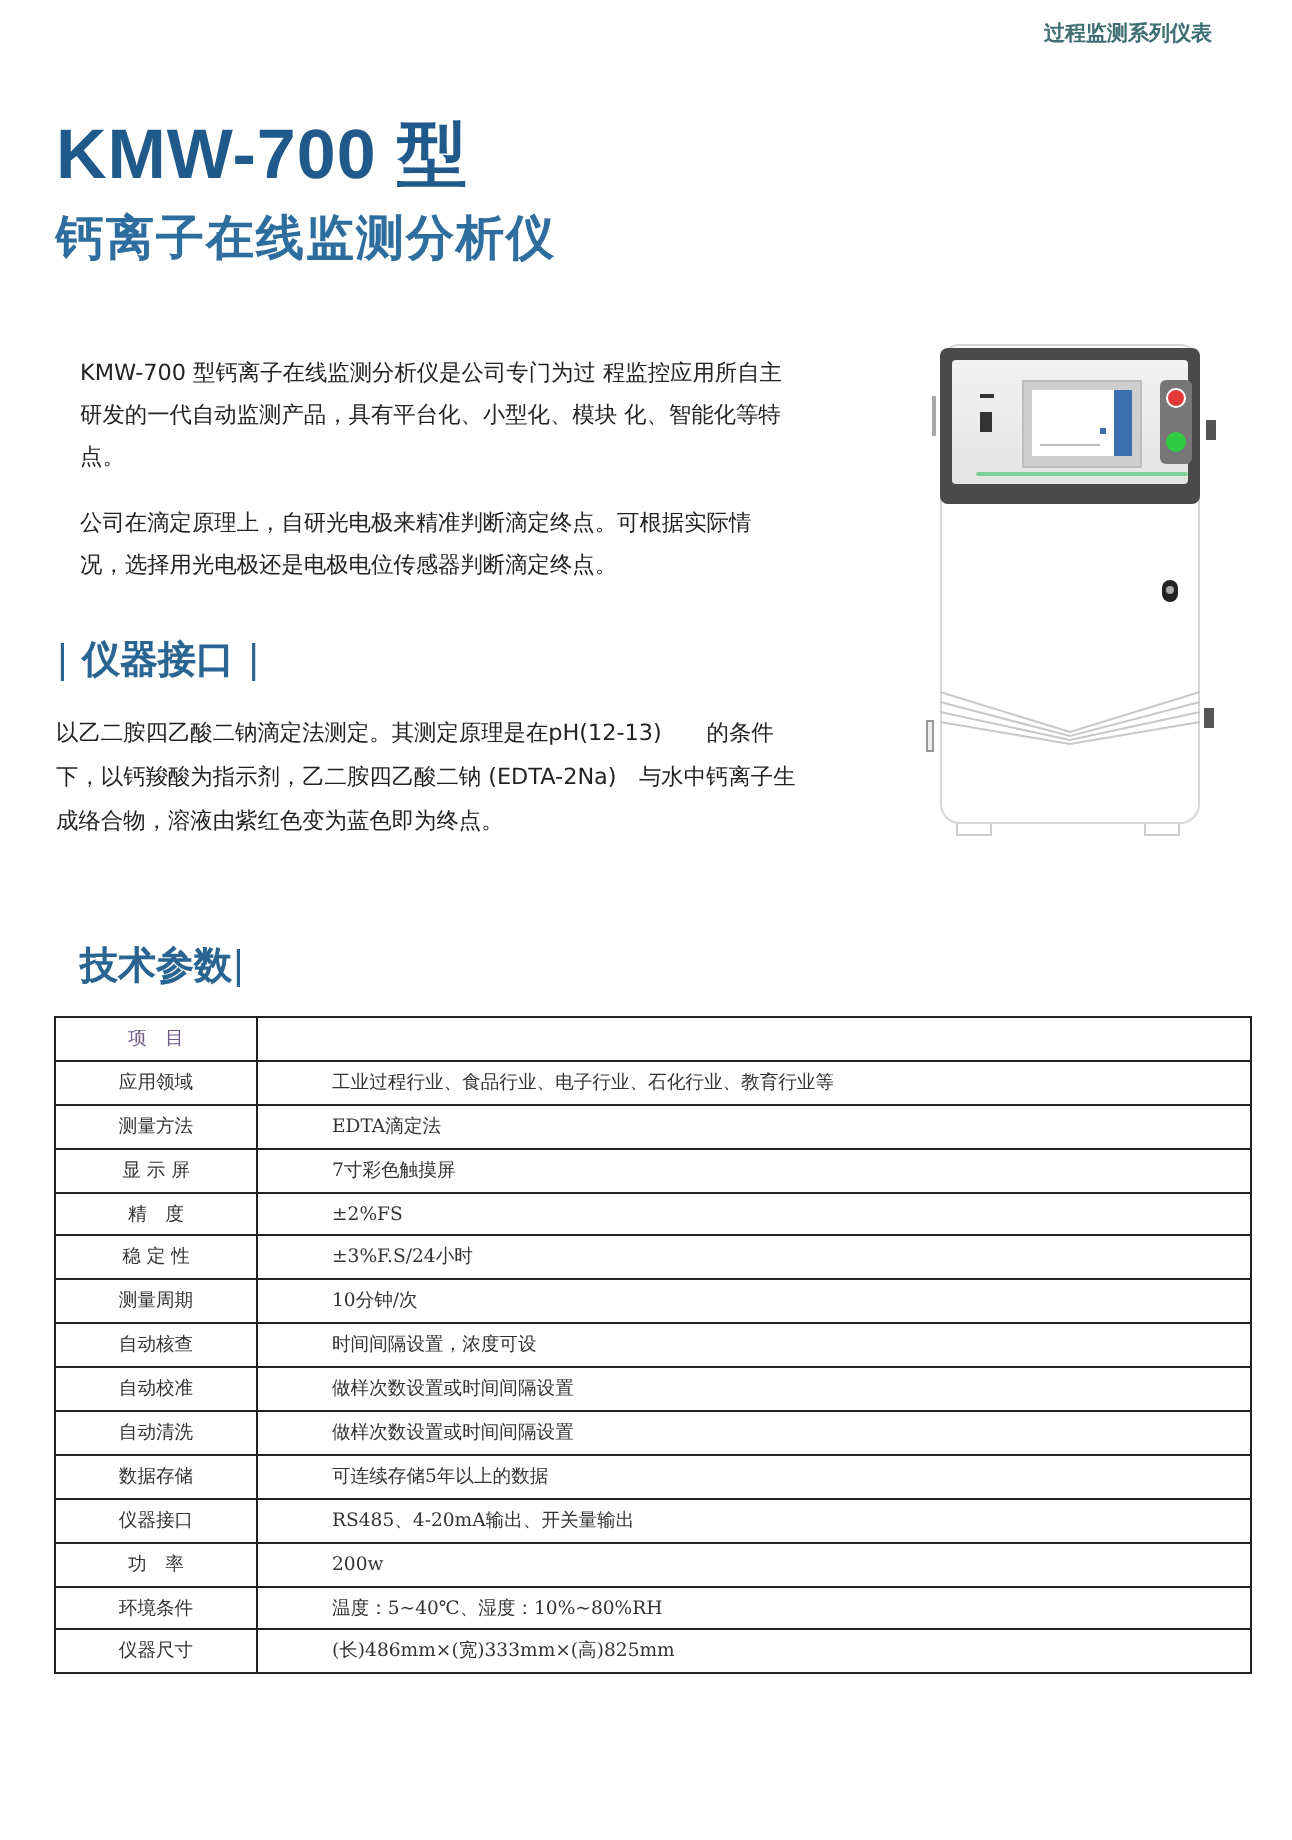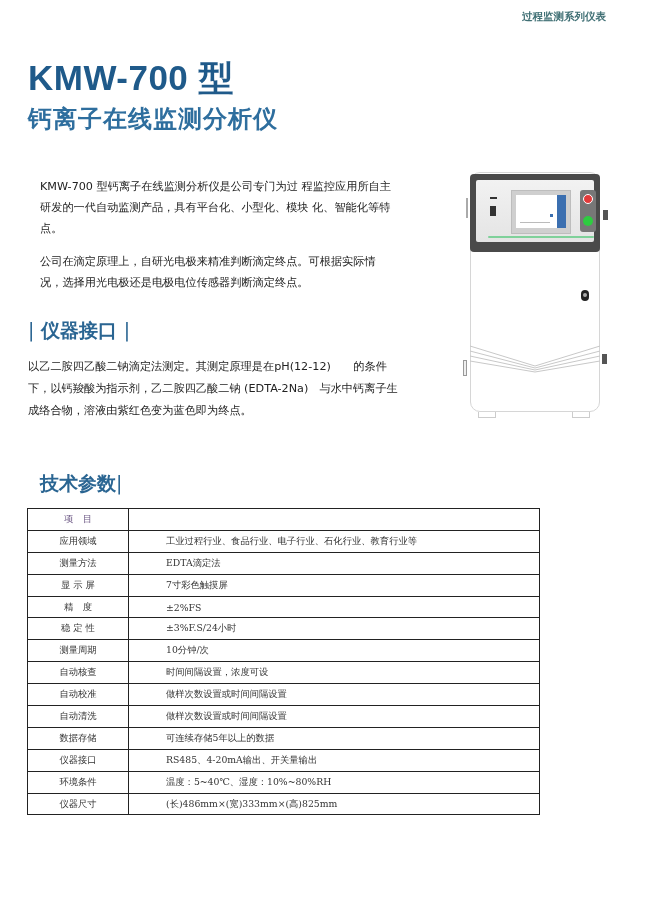--- a/index.html
+++ b/index.html
@@ -68,21 +68,21 @@
   .side-tab-l { position: absolute; left: 4px; top: 30px; width: 2px; height: 20px; background: #aaa; }
   .lock { position: absolute; left: 119px; top: 122px; width: 8px; height: 11px; background: #222; border-radius: 4px; }
   .lock::after { content: ""; position: absolute; left: 2px; top: 3px; width: 4px; height: 4px; border-radius: 50%; background: #aaa; }
   .side-tab-l2 { position: absolute; left: 1px; top: 192px; width: 4px; height: 16px; border: 1px solid #999; background: #eee; }
   .side-tab-r2 { position: absolute; right: 3px; top: 186px; width: 5px; height: 10px; background: #555; }
   .foot-l { position: absolute; left: 16px; top: 244px; width: 18px; height: 6px; border: 1px solid #ccc; border-top: none; }
   .foot-r { position: absolute; left: 110px; top: 244px; width: 18px; height: 6px; border: 1px solid #ccc; border-top: none; }
 
   
   .spec-table {
-    position: absolute; left: 27px; top: 508px; width: 513px;
+    position: absolute; left: 27px; top: 508px; width: 599px;
     border-collapse: collapse; font-family: "DejaVu Serif", "Liberation Serif", serif;
   }
   .spec-table td {
     border: 1px solid #222; height: 21.9px; font-size: 9.3px; color: #333; padding: 0;
     vertical-align: middle;
   }
   .spec-table td.k { width: 101px; text-align: center; }
   .spec-table td.v { padding-left: 37px; }
   .spec-table tr.head td.k { color: #6e5a86; }
 </style>
@@ -94,21 +94,21 @@
 <div class="title-model">KMW-700 型</div>
 <div class="title-name">钙离子在线监测分析仪</div>
 
 <div class="intro">
   <p>KMW-700 型钙离子在线监测分析仪是公司专门为过 程监控应用所自主研发的一代自动监测产品，具有平台化、小型化、模块 化、智能化等特点。</p>
   <p>公司在滴定原理上，自研光电极来精准判断滴定终点。可根据实际情况，选择用光电极还是电极电位传感器判断滴定终点。</p>
 </div>
 
 <div class="section-h sec-principle"><span class="bar">|</span> <span>仪器接口</span> <span class="bar">|</span></div>
 
-<div class="principle">以乙二胺四乙酸二钠滴定法测定。其测定原理是在pH(12-12)　　的条件下，以钙羧酸为指示剂，乙二胺四乙酸二钠 (EDTA-2Na)　与水中钙离子生成络合物，溶液由紫红色变为蓝色即为终点。</div>
+<div class="principle">以乙二胺四乙酸二钠滴定法测定。其测定原理是在pH(12-13)　　的条件下，以钙羧酸为指示剂，乙二胺四乙酸二钠 (EDTA-2Na)　与水中钙离子生成络合物，溶液由紫红色变为蓝色即为终点。</div>
 
 <div class="instrument">
   <div class="cab"></div>
   <div class="side-tab-l"></div>
   <div class="side-tab-r"></div>
   <div class="panel">
     <div class="panel-inner">
       <div class="key-dash"></div>
       <div class="key-slot"></div>
       <div class="screen-frame">
@@ -184,20 +184,24 @@
       </tr>
     <tr>
         <td class="k">数据存储</td>
         <td class="v">可连续存储5年以上的数据</td>
       </tr>
     <tr>
         <td class="k">仪器接口</td>
         <td class="v">RS485、4-20mA输出、开关量输出</td>
       </tr>
     <tr>
+        <td class="k">功　率</td>
+        <td class="v">200w</td>
+      </tr>
+    <tr>
         <td class="k">环境条件</td>
         <td class="v">温度：5~40℃、湿度：10%~80%RH</td>
       </tr>
     <tr>
         <td class="k">仪器尺寸</td>
         <td class="v">(长)486mm×(宽)333mm×(高)825mm</td>
       </tr>
   </tbody>
 </table>
 

